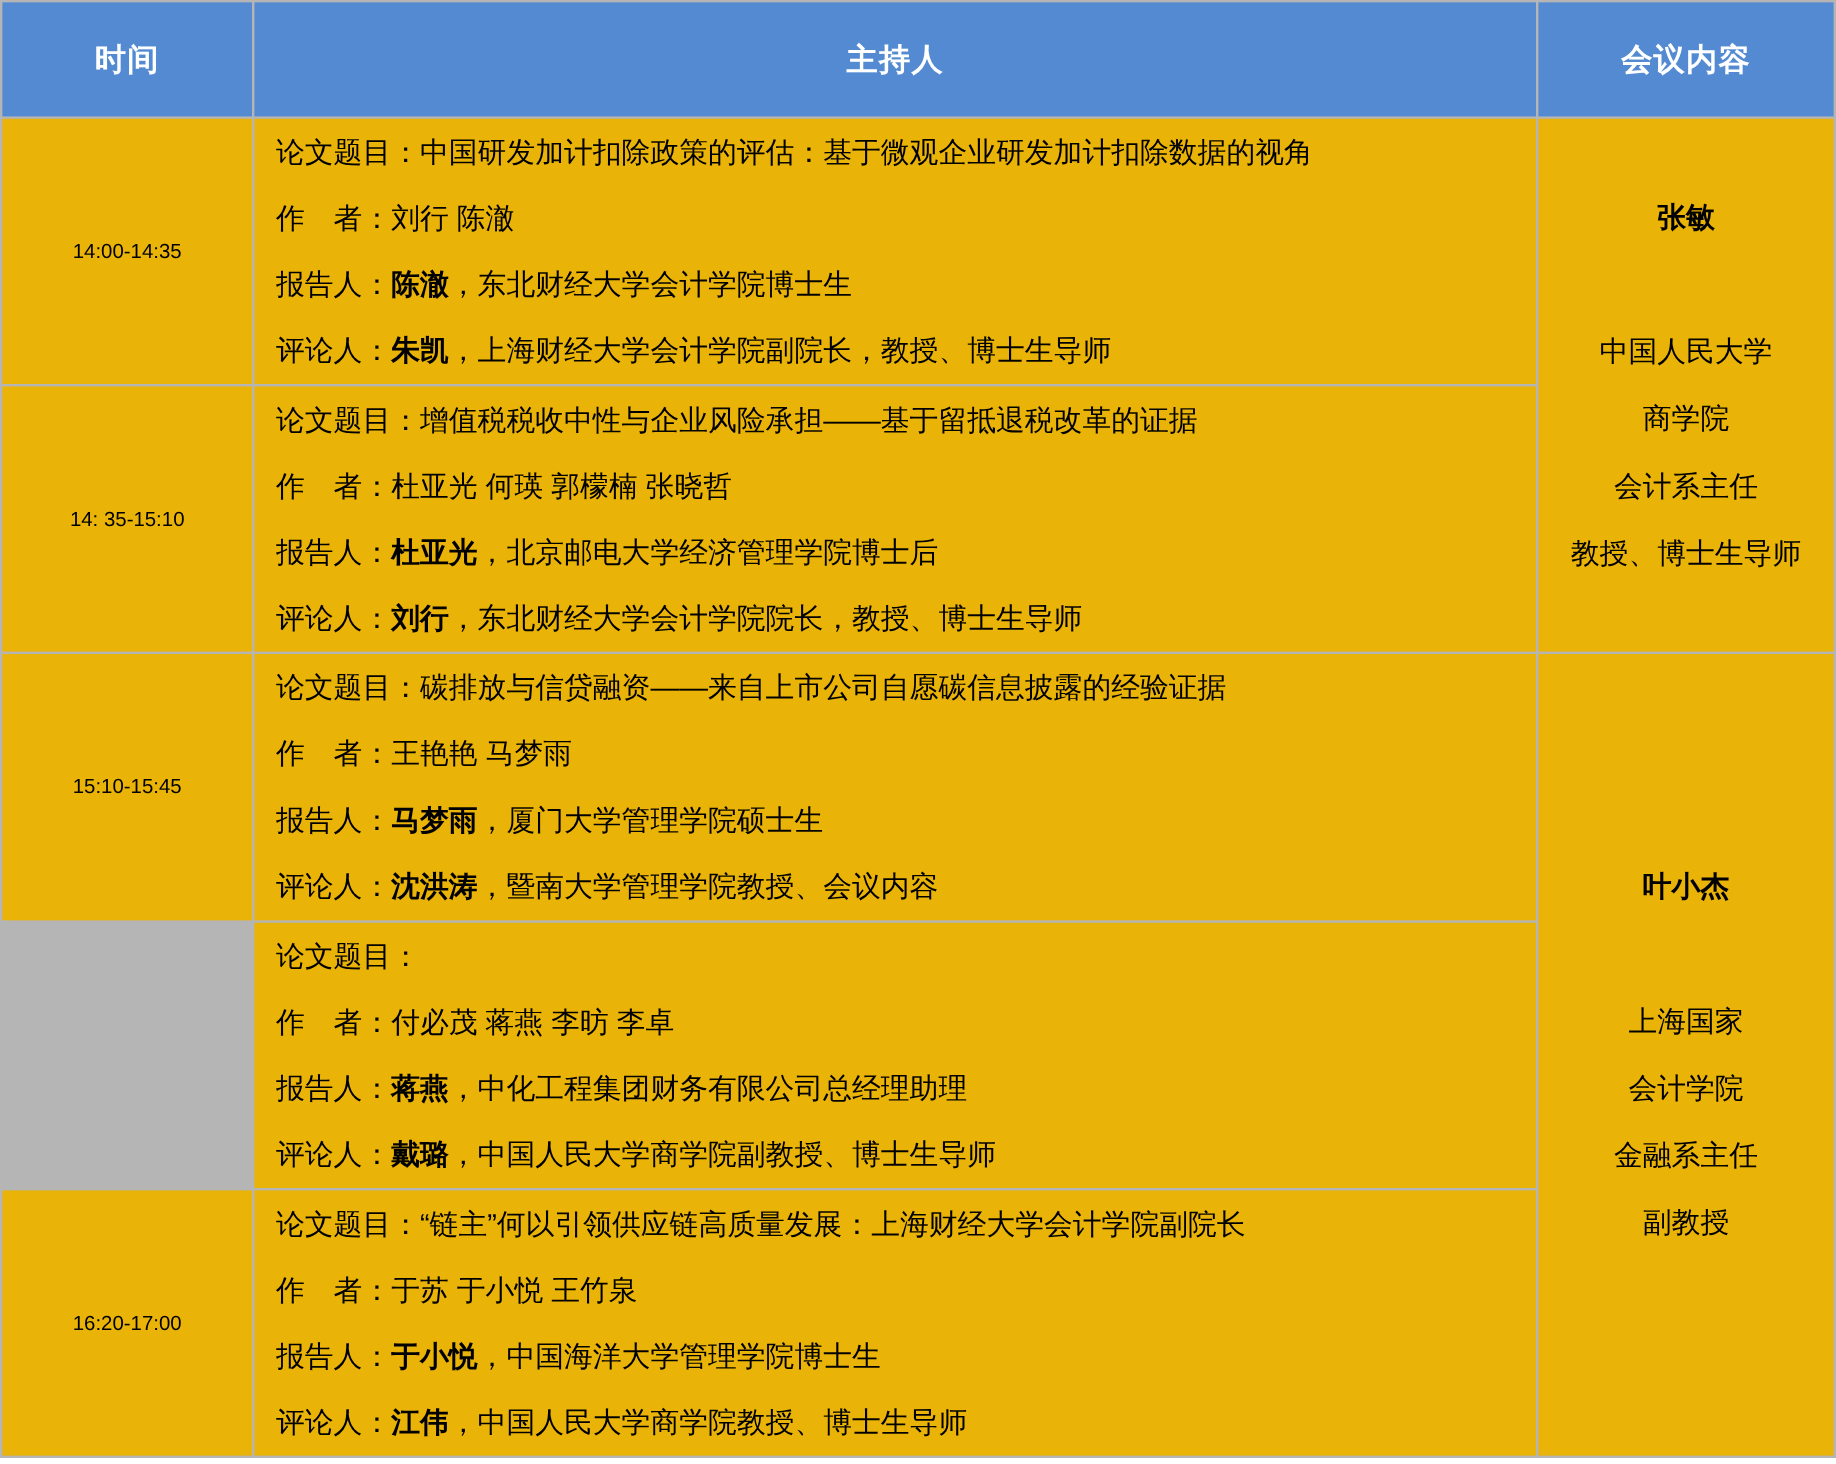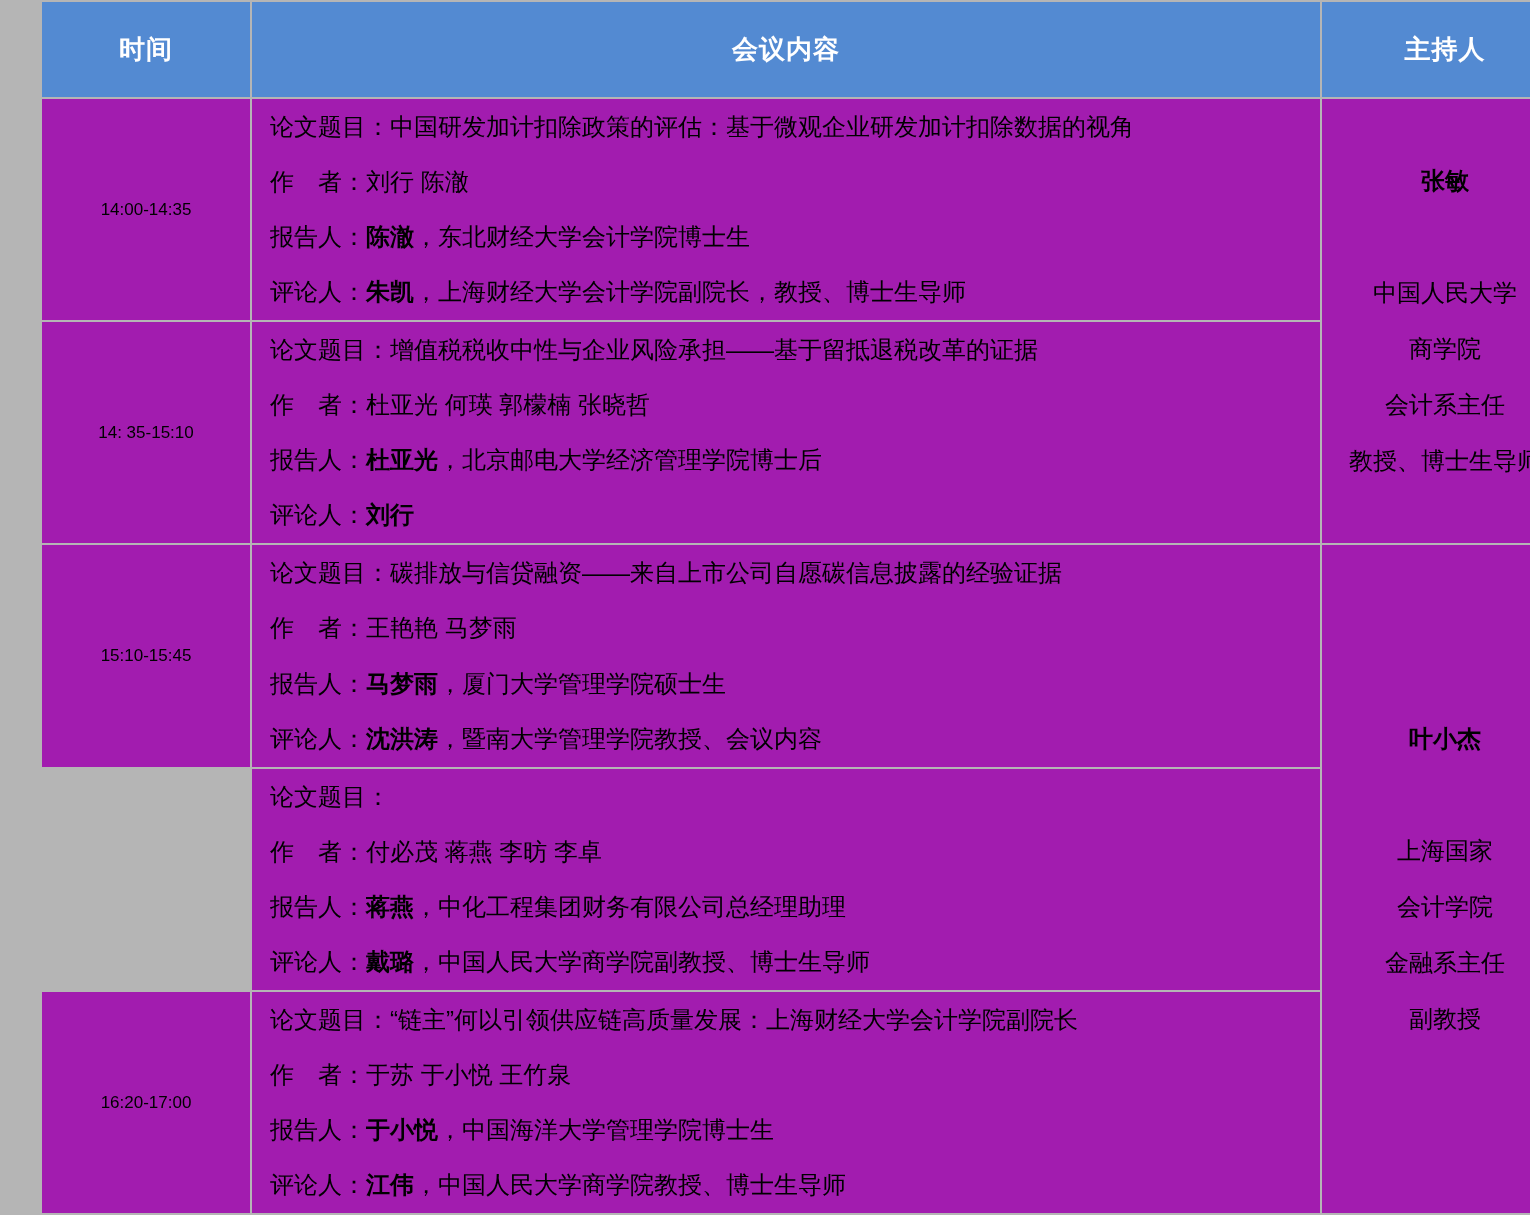--- a/index.html
+++ b/index.html
@@ -18,23 +18,22 @@
   .table {
     box-sizing: border-box;
     width: 1530px;
     height: 1215px;
     display: grid;
     grid-template-columns: 208px 1068px 246px;
     grid-template-rows: 95px 221px 221px 222px 221px 221px;
     gap: 2px;
     border: 2px solid var(--grid-line, #b5b5b5);
     background: var(--grid-line, #b5b5b5);
-    padding-left: 40px;
-  }
-  .cell { background: #a21caf; }
+  }
+  .cell { background: #eab308; }
   .th {
     background: var(--header-bg, #538ad2);
     color: var(--header-text, #ffffff);
     font-weight: 700;
     font-size: 26px;
     display: flex;
     align-items: center;
     justify-content: center;
     letter-spacing: 1px;
   }
@@ -92,22 +91,22 @@
   .hostA { grid-row: 2 / 4; }
   .hostB { grid-row: 4 / 7; }
 </style>
 </head>
 <body>
 
 <div class="page">
   <div class="table">
 
     <div class="cell th">时间</div>
+    <div class="cell th">主持人</div>
     <div class="cell th">会议内容</div>
-    <div class="cell th">主持人</div>
 
     <div class="cell time c1 r1">14:00-14:35</div>
     <div class="cell content c2 r1">
       <div class="line">
         <span>论文题目：</span>
           <span>中国研发加计扣除政策的评估：基于微观企业研发加计扣除数据的视角</span>
       </div>
       <div class="line">
         <span>作　者：</span>
           <span>刘行 陈澈</span>
@@ -135,20 +134,21 @@
           <span>杜亚光 何瑛 郭檬楠 张晓哲</span>
       </div>
       <div class="line">
         <span>报告人：</span>
           <b>杜亚光</b>
           <span>，北京邮电大学经济管理学院博士后</span>
       </div>
       <div class="line">
         <span>评论人：</span>
           <b>刘行</b>
+          <span>，东北财经大学会计学院院长，教授、博士生导师</span>
       </div>
     </div>
 
     <div class="cell time c1 r3">15:10-15:45</div>
     <div class="cell content c2 r3">
       <div class="line">
         <span>论文题目：</span>
           <span>碳排放与信贷融资——来自上市公司自愿碳信息披露的经验证据</span>
       </div>
       <div class="line">

